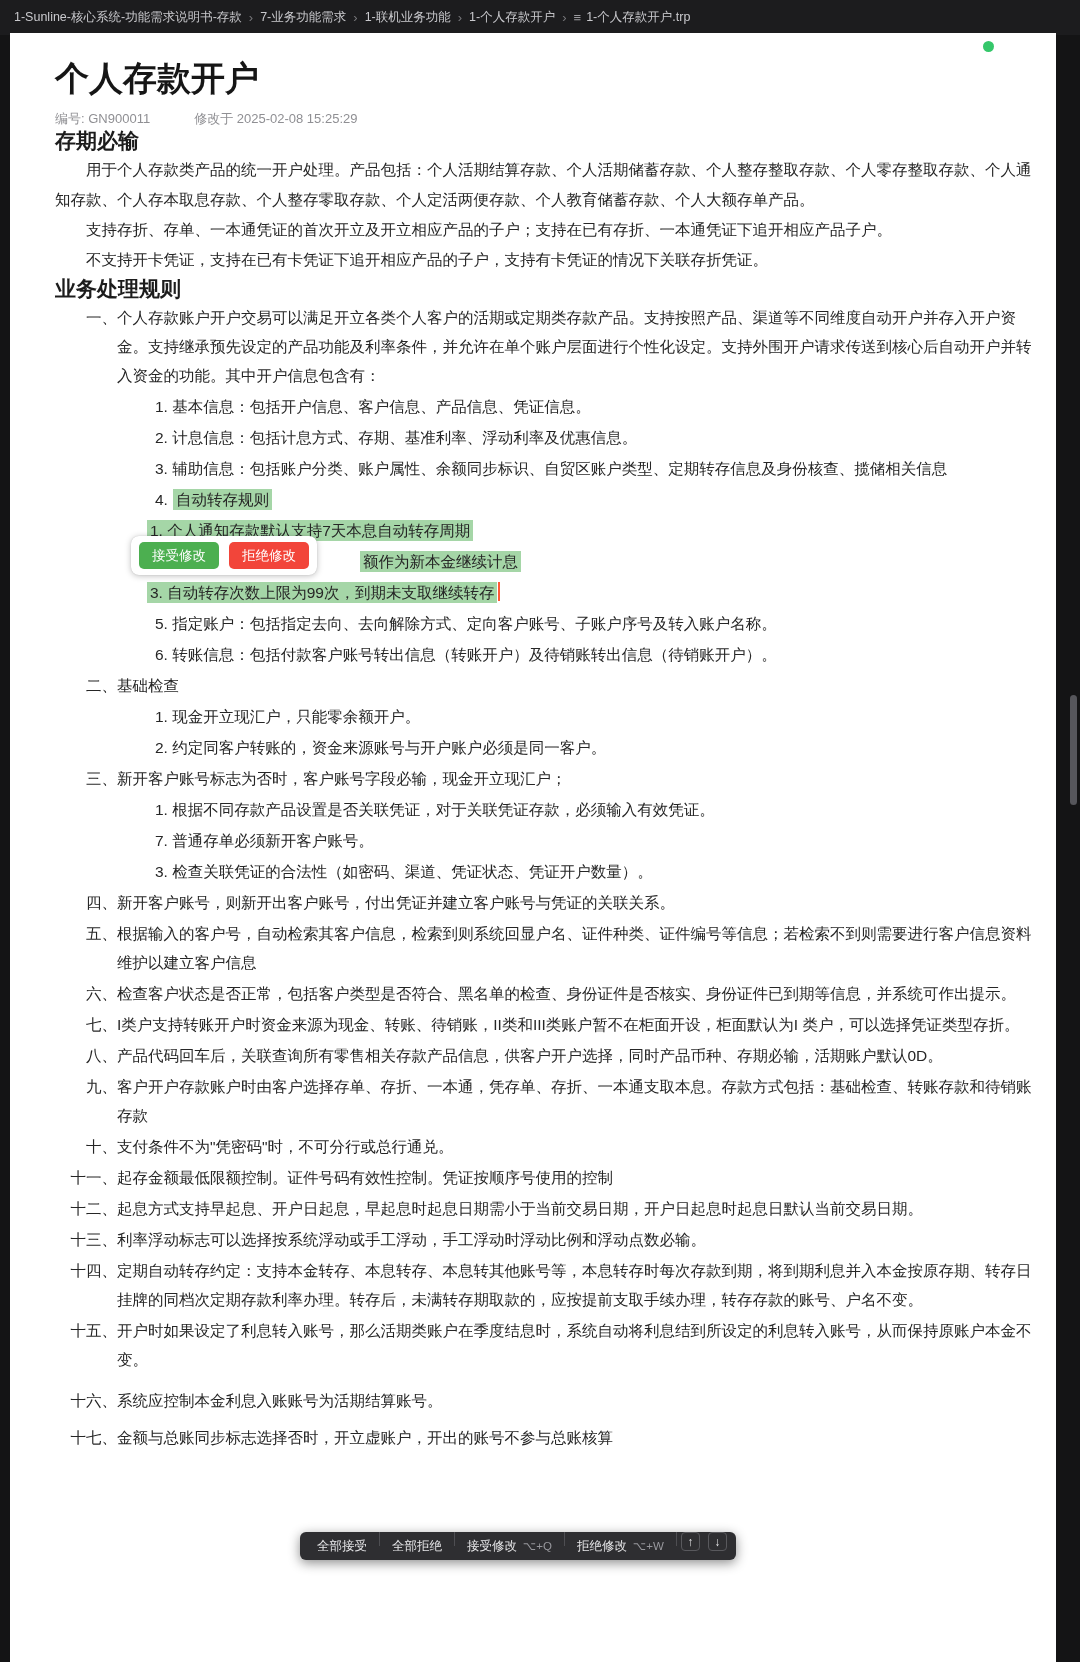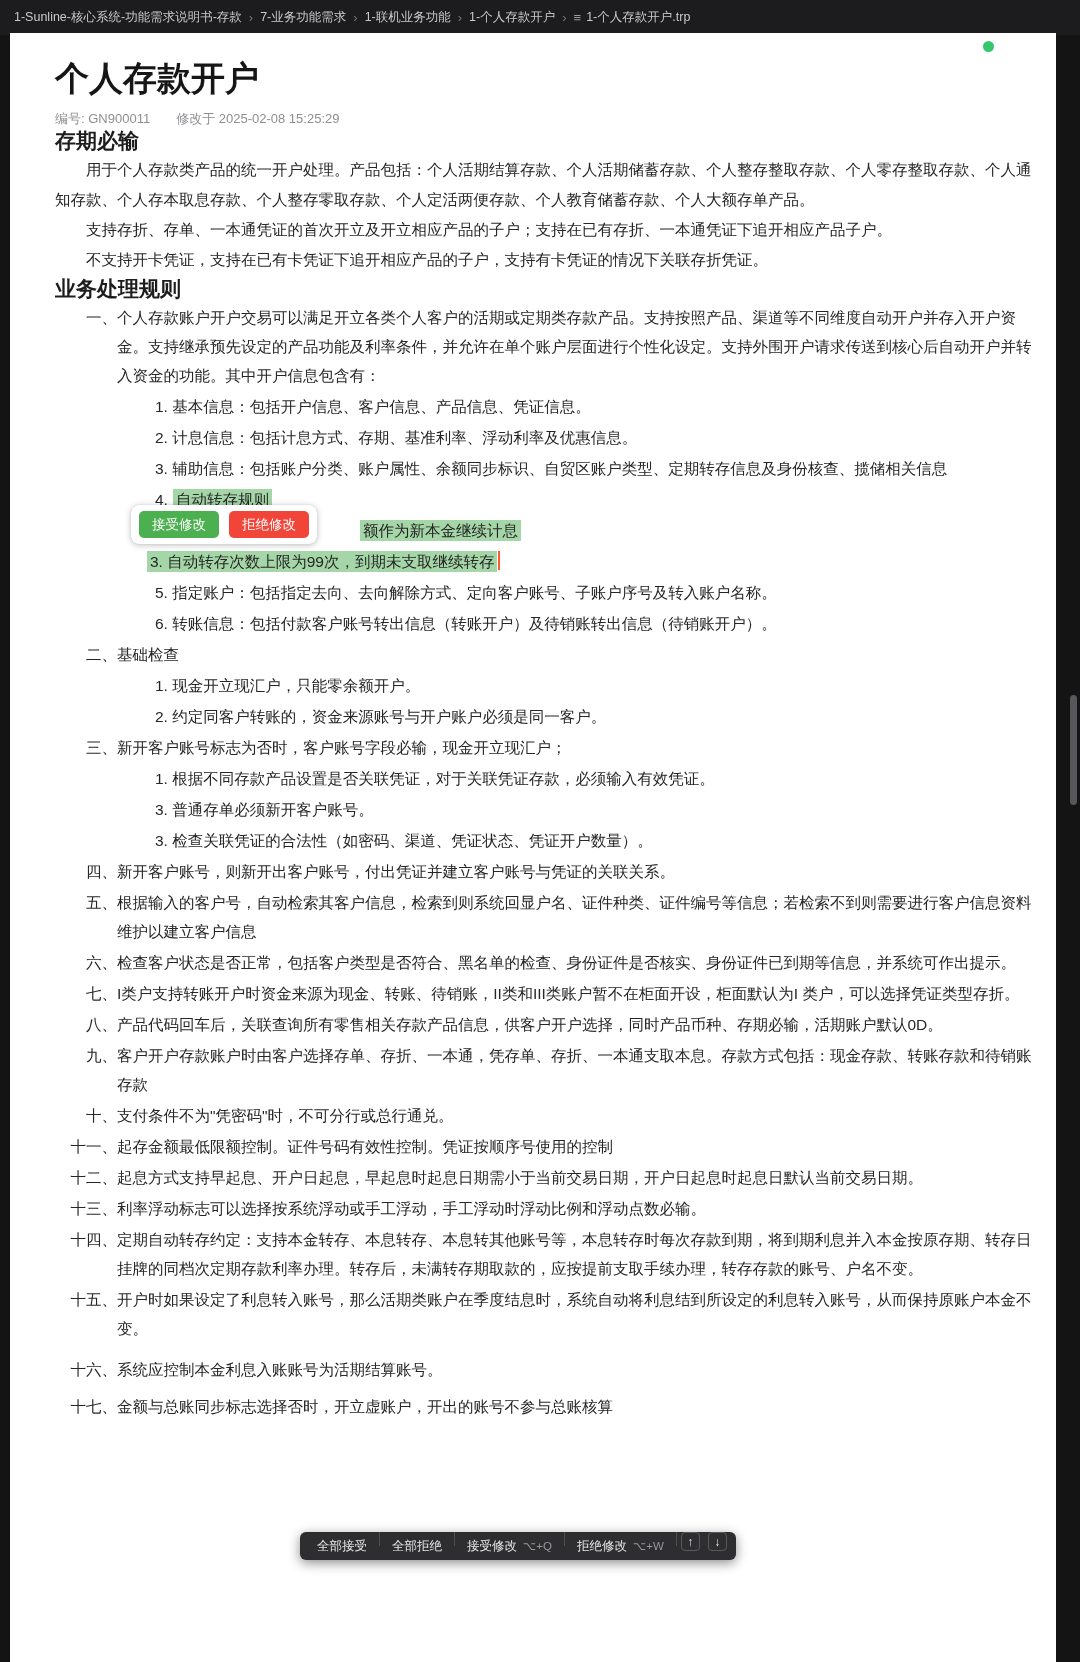--- a/index.html
+++ b/index.html
@@ -26,21 +26,21 @@
   .status-dot {
     position:absolute; left:973px; top:8px; width:11px; height:11px;
     border-radius:50%; background:#35c76a;
   }
   .scroll-thumb {
     position:absolute; left:1070px; top:695px; width:7px; height:110px;
     border-radius:4px; background:#56565b;
   }
   .doc { padding:24px 24px 0 45px; color:#262626; font-size:15.5px; }
   h1.title { font-size:34px; line-height:42px; margin:0 0 12px 0; color:#161616; font-weight:700; }
-  .meta { display:flex; gap:26px; font-size:13px; color:#8f8f93; line-height:16px; }
+  .meta { display:flex; gap:44px; font-size:13px; color:#8f8f93; line-height:16px; }
   h2.sec { font-size:21px; line-height:28px; font-weight:700; color:#1c1c1c; margin:0; }
   .sec-func { margin-top:50px; margin-bottom:16px; }
   .sec-rules { margin-top:26px; margin-bottom:14px; }
   .para p { margin:0; line-height:30px; text-indent:2em; }
   
   .r { display:flex; line-height:29px; margin-bottom:2px; }
   .r .num { flex:0 0 62px; text-align:right; white-space:nowrap; }
   .r .txt { flex:1; }
   .s { margin-left:100px; line-height:29px; margin-bottom:2px; }
   .c { margin-left:92px; line-height:29px; margin-bottom:2px; }
@@ -117,20 +117,23 @@
       <span class="num">一、</span>
       <span class="txt">个人存款账户开户交易可以满足开立各类个人客户的活期或定期类存款产品。支持按照产品、渠道等不同维度自动开户并存入开户资金。支持继承预先设定的产品功能及利率条件，并允许在单个账户层面进行个性化设定。支持外围开户请求传送到核心后自动开户并转入资金的功能。其中开户信息包含有：</span>
     </div>
     <div class="s">1. 基本信息：包括开户信息、客户信息、产品信息、凭证信息。</div>
     <div class="s">2. 计息信息：包括计息方式、存期、基准利率、浮动利率及优惠信息。</div>
     <div class="s">3. 辅助信息：包括账户分类、账户属性、余额同步标识、自贸区账户类型、定期转存信息及身份核查、揽储相关信息</div>
 
     <div class="s">
       <span>4.</span><span class="hl">自动转存规则</span>
     </div>
+    <div class="c">
+      <span class="hl">1. 个人通知存款默认支持7天本息自动转存周期</span>
+    </div>
     <div class="c c2">
       <div class="popup">
         <button class="btn-accept">接受修改</button>
         <button class="btn-reject">拒绝修改</button>
       </div>
       <span class="hl frag">额作为新本金继续计息</span>
     </div>
     <div class="c">
       <span class="hl">3. 自动转存次数上限为99次，到期未支取继续转存</span><span class="caret"></span>
     </div>
@@ -143,21 +146,21 @@
       <span class="txt">基础检查</span>
     </div>
     <div class="s">1. 现金开立现汇户，只能零余额开户。</div>
     <div class="s">2. 约定同客户转账的，资金来源账号与开户账户必须是同一客户。</div>
 
     <div class="r">
       <span class="num">三、</span>
       <span class="txt">新开客户账号标志为否时，客户账号字段必输，现金开立现汇户；</span>
     </div>
     <div class="s">1. 根据不同存款产品设置是否关联凭证，对于关联凭证存款，必须输入有效凭证。</div>
-    <div class="s">3. 普通存单必须新开客户账号。</div>
+    <div class="s">7. 普通存单必须新开客户账号。</div>
     <div class="s">3. 检查关联凭证的合法性（如密码、渠道、凭证状态、凭证开户数量）。</div>
 
     <div class="r">
       <span class="num">四、</span>
       <span class="txt">新开客户账号，则新开出客户账号，付出凭证并建立客户账号与凭证的关联关系。</span>
     </div>
     <div class="r">
       <span class="num">五、</span>
       <span class="txt">根据输入的客户号，自动检索其客户信息，检索到则系统回显户名、证件种类、证件编号等信息；若检索不到则需要进行客户信息资料维护以建立客户信息</span>
     </div>
@@ -168,21 +171,21 @@
     <div class="r">
       <span class="num">七、</span>
       <span class="txt">I类户支持转账开户时资金来源为现金、转账、待销账，II类和III类账户暂不在柜面开设，柜面默认为I 类户，可以选择凭证类型存折。</span>
     </div>
     <div class="r">
       <span class="num">八、</span>
       <span class="txt">产品代码回车后，关联查询所有零售相关存款产品信息，供客户开户选择，同时产品币种、存期必输，活期账户默认0D。</span>
     </div>
     <div class="r">
       <span class="num">九、</span>
-      <span class="txt">客户开户存款账户时由客户选择存单、存折、一本通，凭存单、存折、一本通支取本息。存款方式包括：现金存款、转账存款和待销账存款</span>
+      <span class="txt">客户开户存款账户时由客户选择存单、存折、一本通，凭存单、存折、一本通支取本息。存款方式包括：基础检查、转账存款和待销账存款</span>
     </div>
     <div class="r">
       <span class="num">十、</span>
       <span class="txt">支付条件不为"凭密码"时，不可分行或总行通兑。</span>
     </div>
     <div class="r">
       <span class="num">十一、</span>
       <span class="txt">起存金额最低限额控制。证件号码有效性控制。凭证按顺序号使用的控制</span>
     </div>
     <div class="r">

